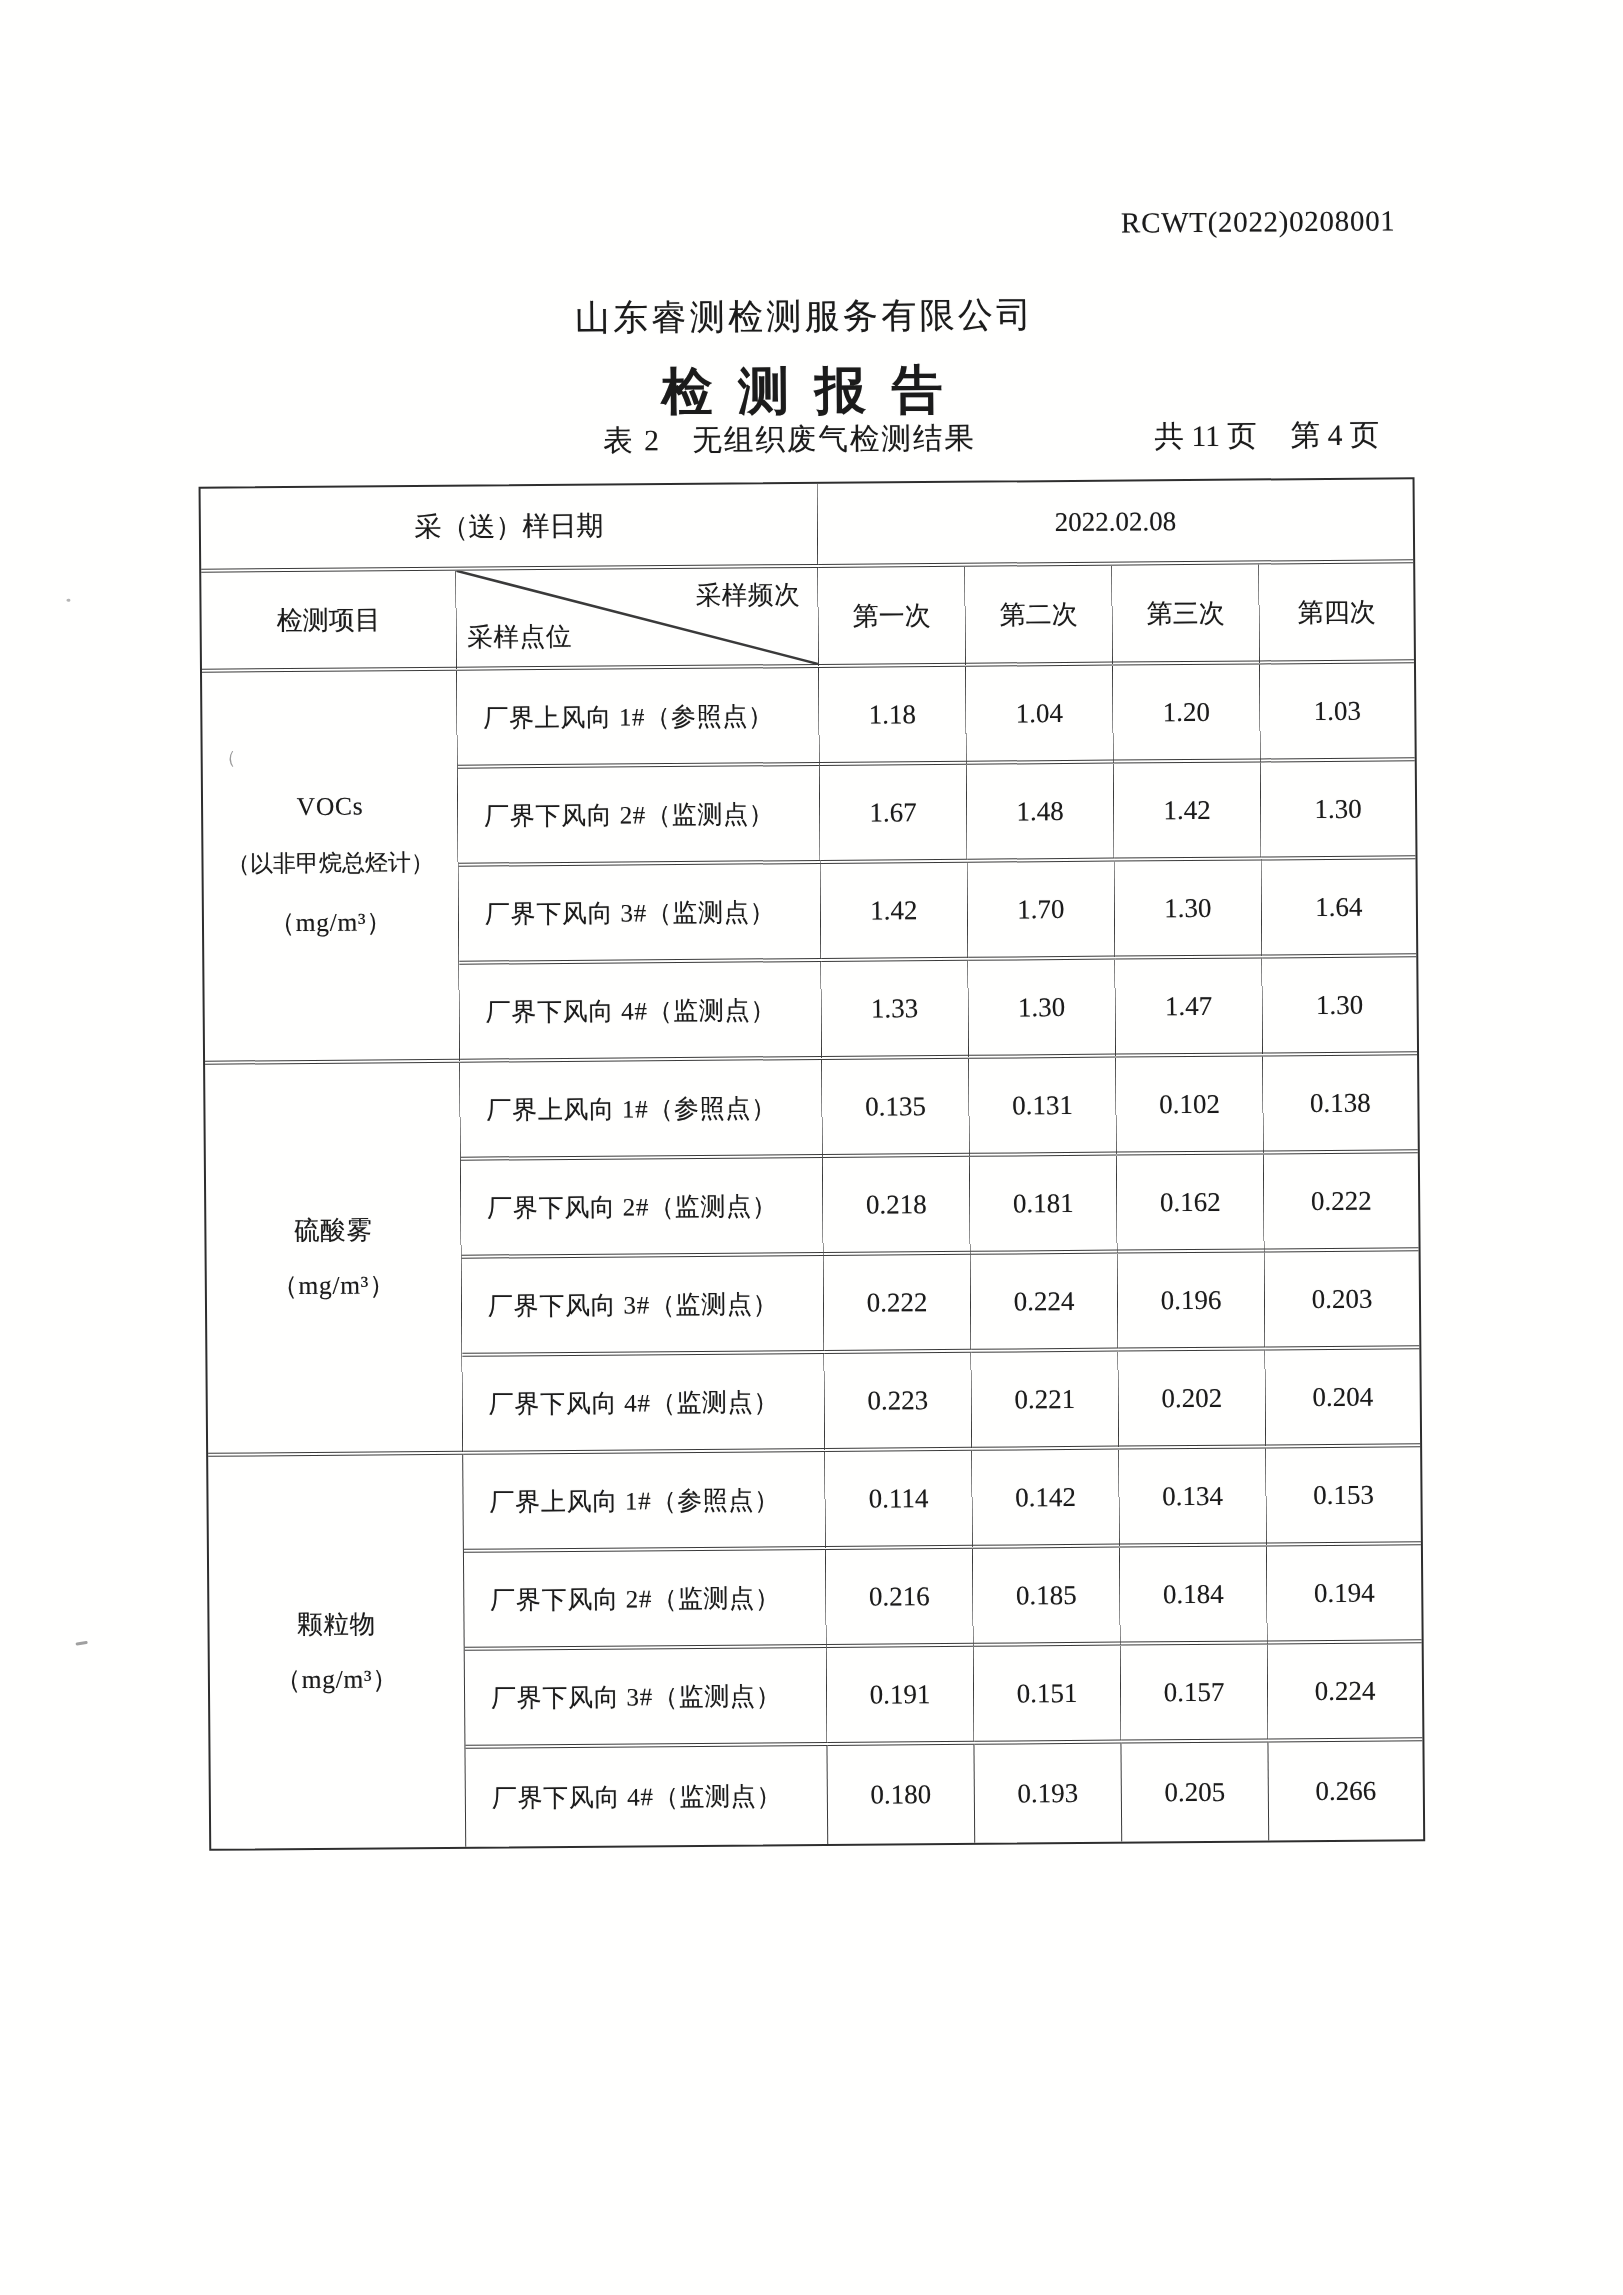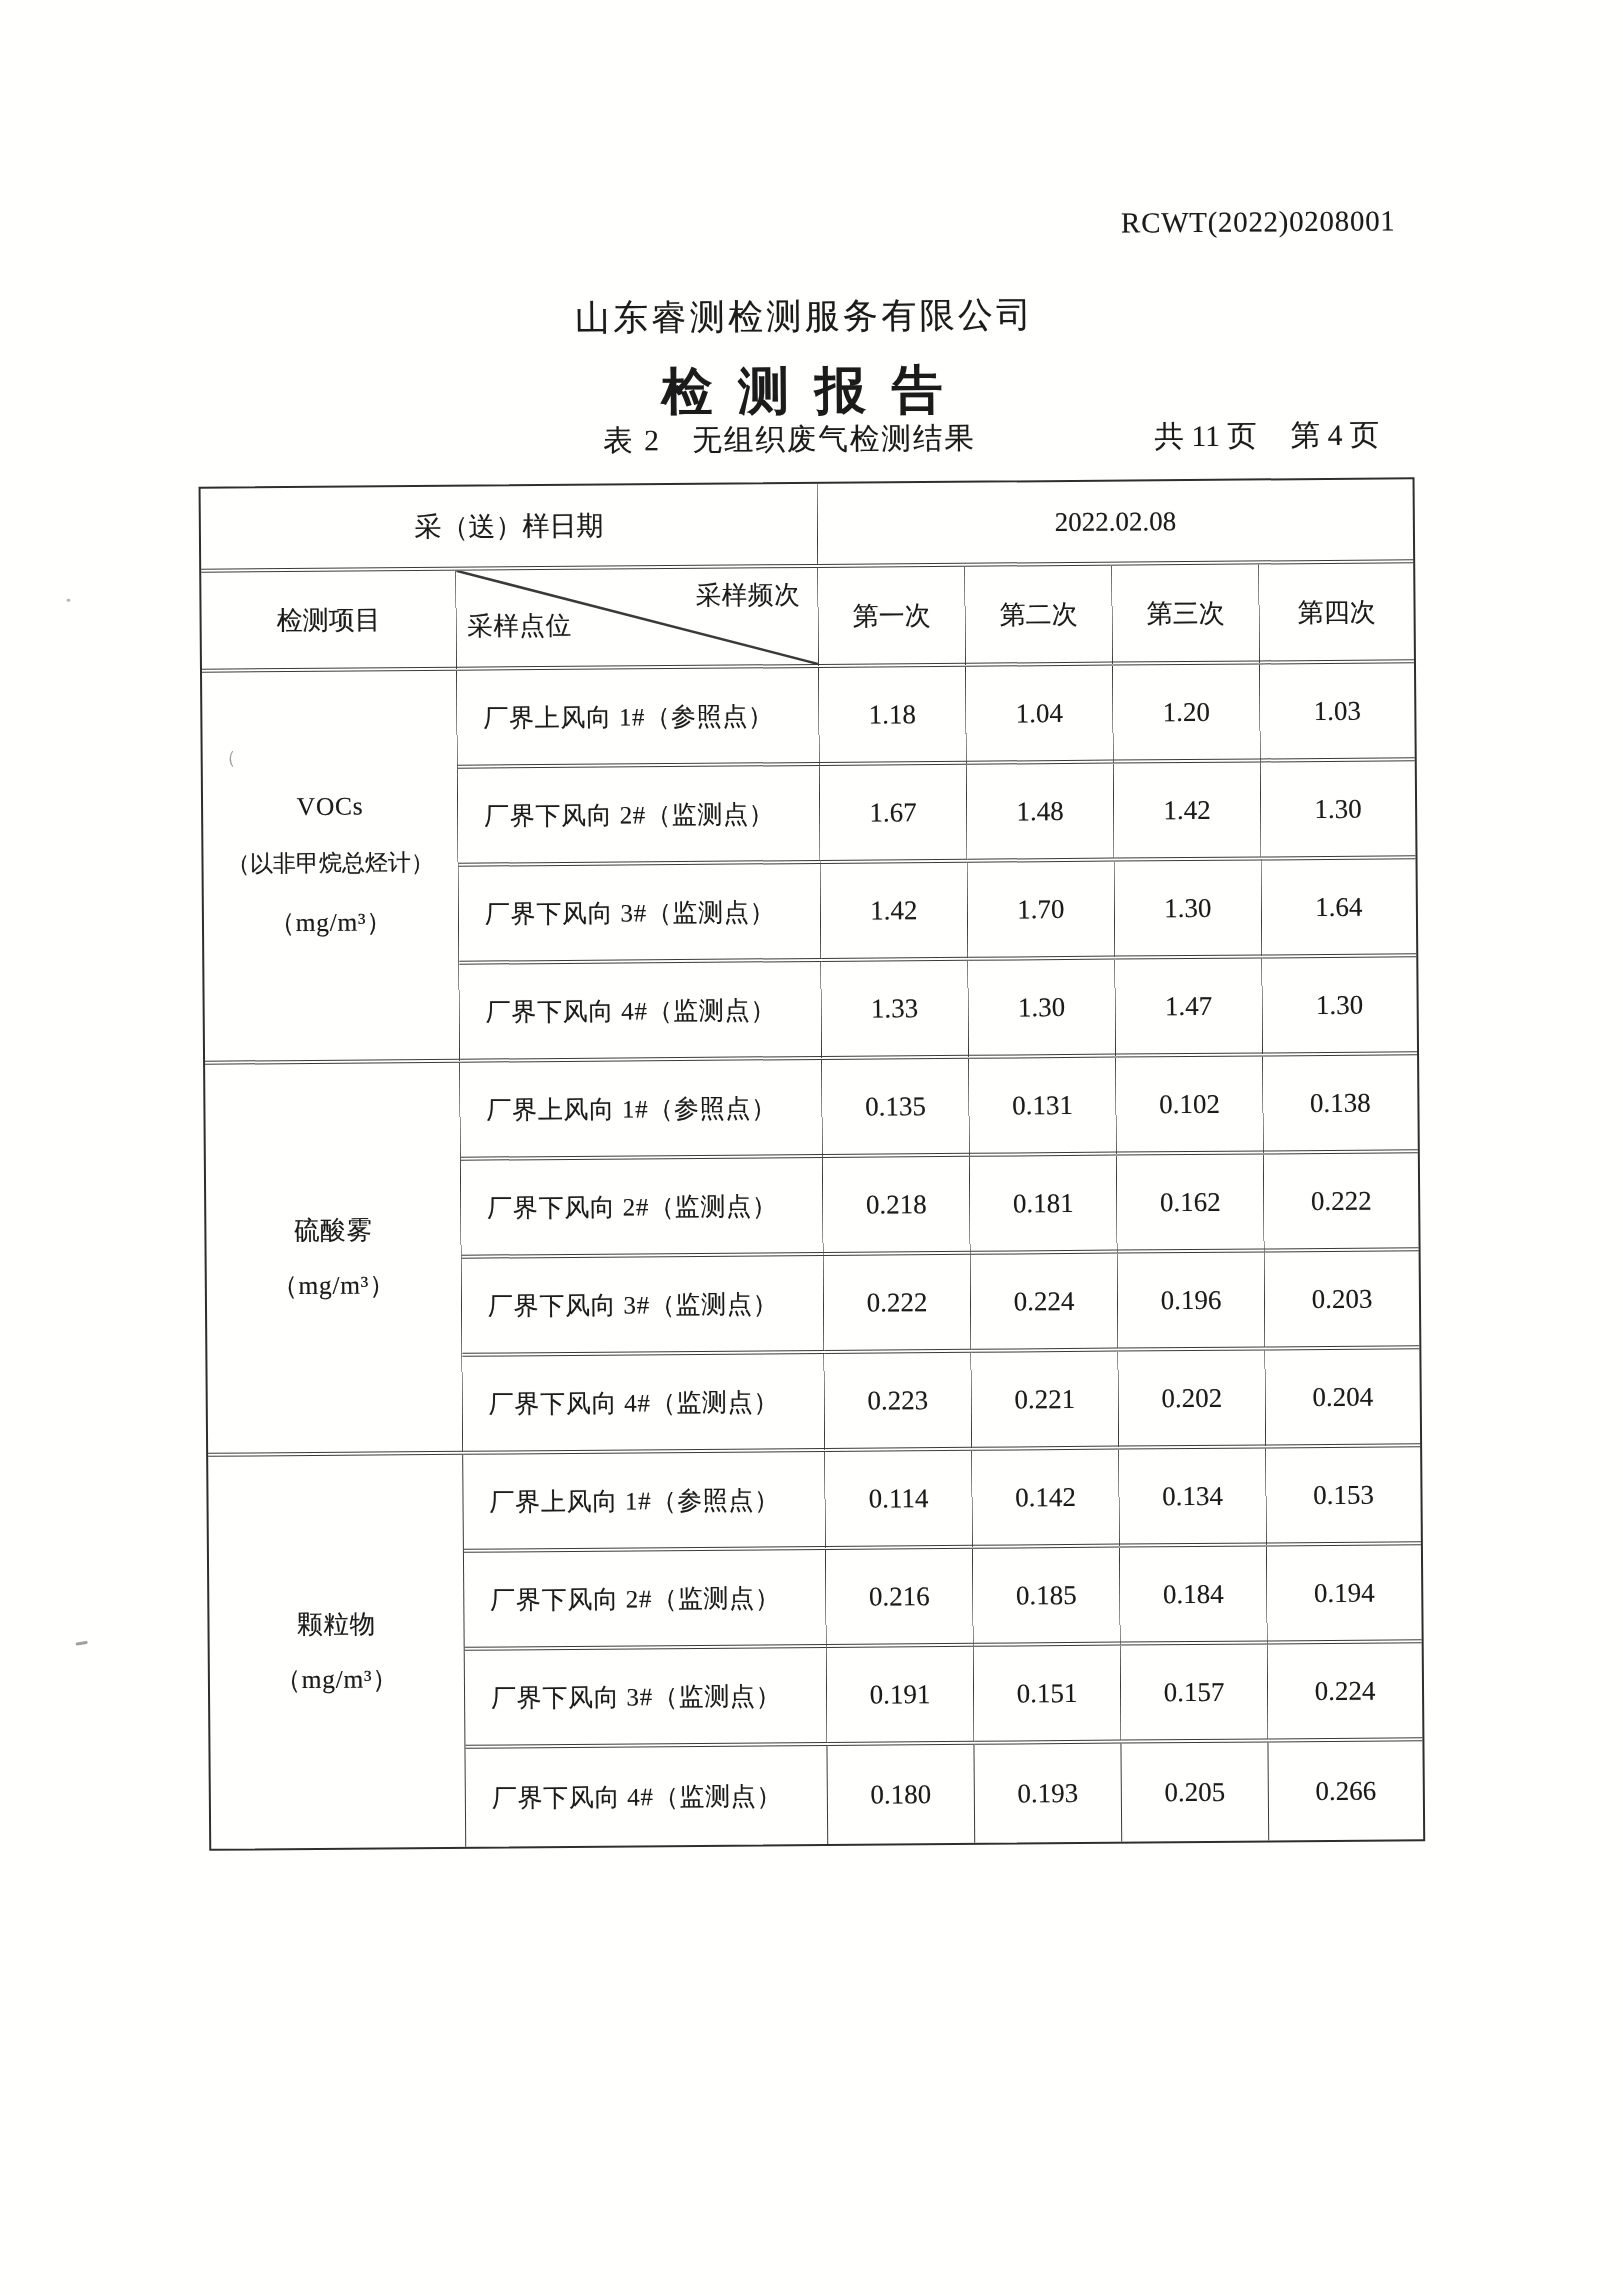--- a/index.html
+++ b/index.html
@@ -70,21 +70,21 @@
   td.head{font-size:26px;}
 
   
   td.diag{position:relative;}
   td.diag svg{position:absolute;left:0;top:0;width:100%;height:100%;}
   .diag-top{
     position:absolute;right:17px;top:9.2px;
     font-size:25.5px;letter-spacing:0.7px;
   }
   .diag-bottom{
-    position:absolute;left:10.5px;bottom:23px;
+    position:absolute;left:10.5px;bottom:12px;
     font-size:25.5px;letter-spacing:0.7px;
   }
 
   
   .item-lines{
     display:flex;flex-direction:column;align-items:center;justify-content:center;
     gap:19.6px;font-size:25.5px;letter-spacing:0.7px;
   }
   .item-lines.g1{gap:26px;}
   .item-lines.g1 .l2{font-size:23px;letter-spacing:0;}

